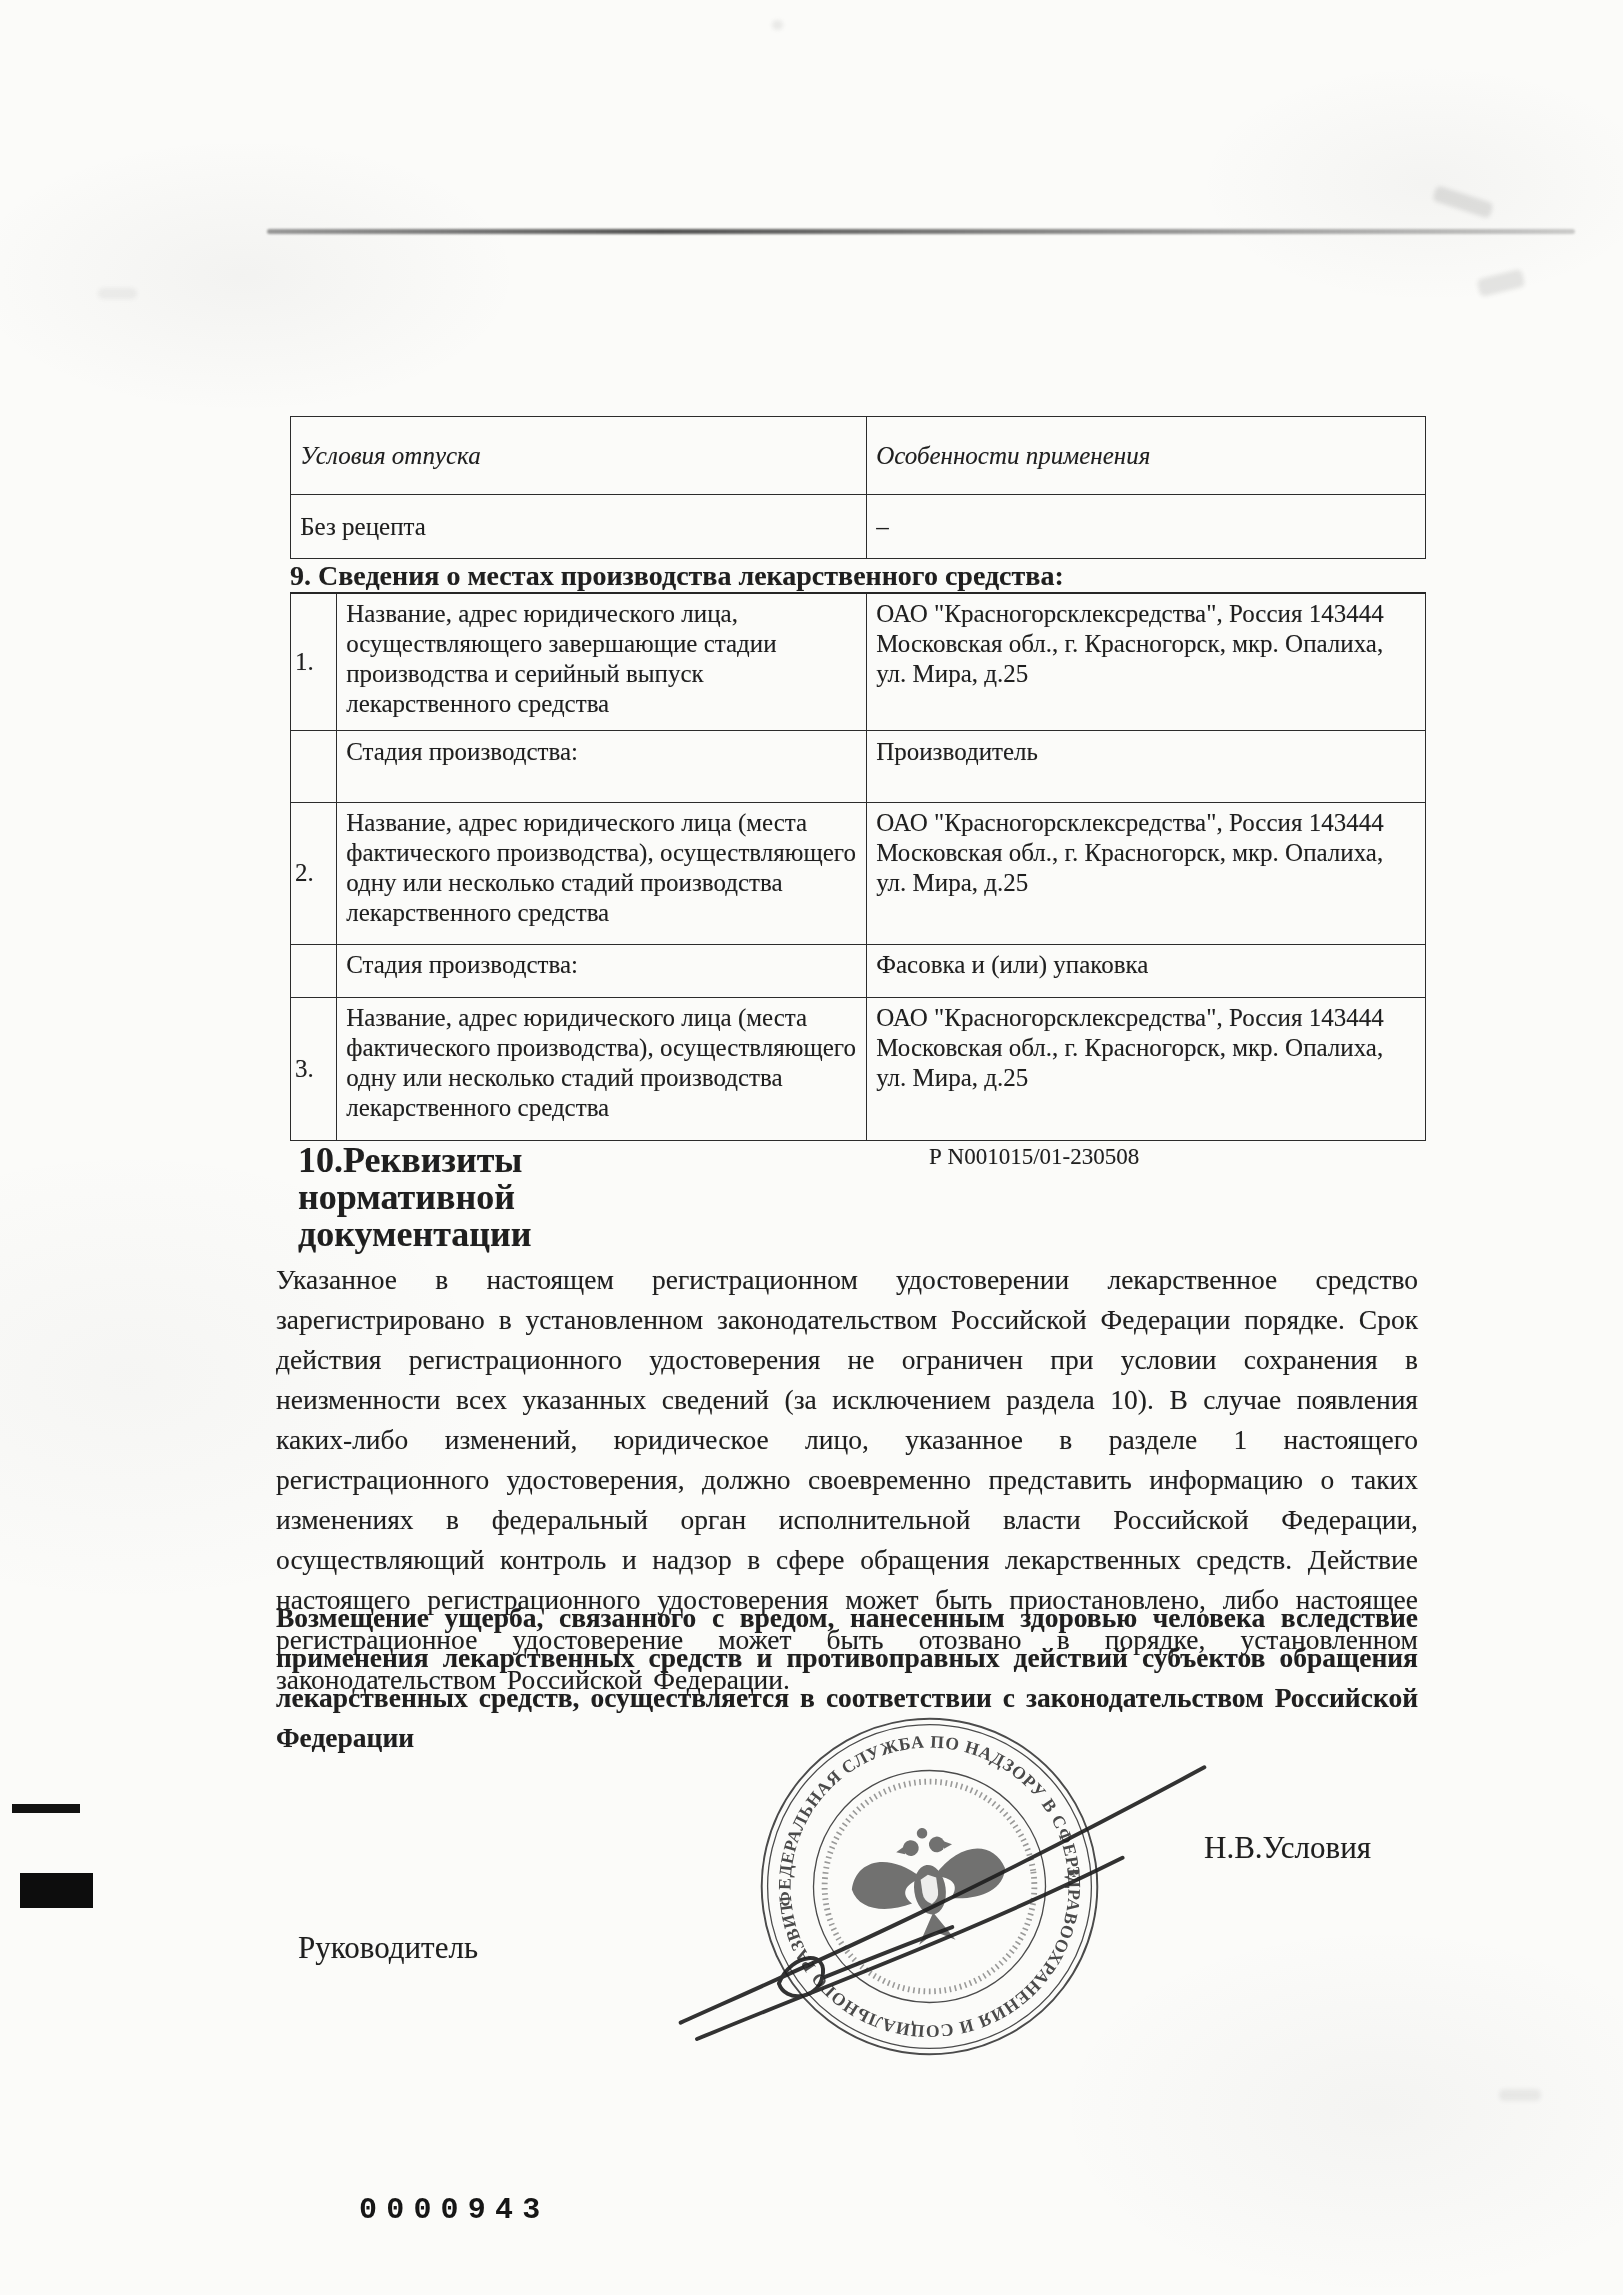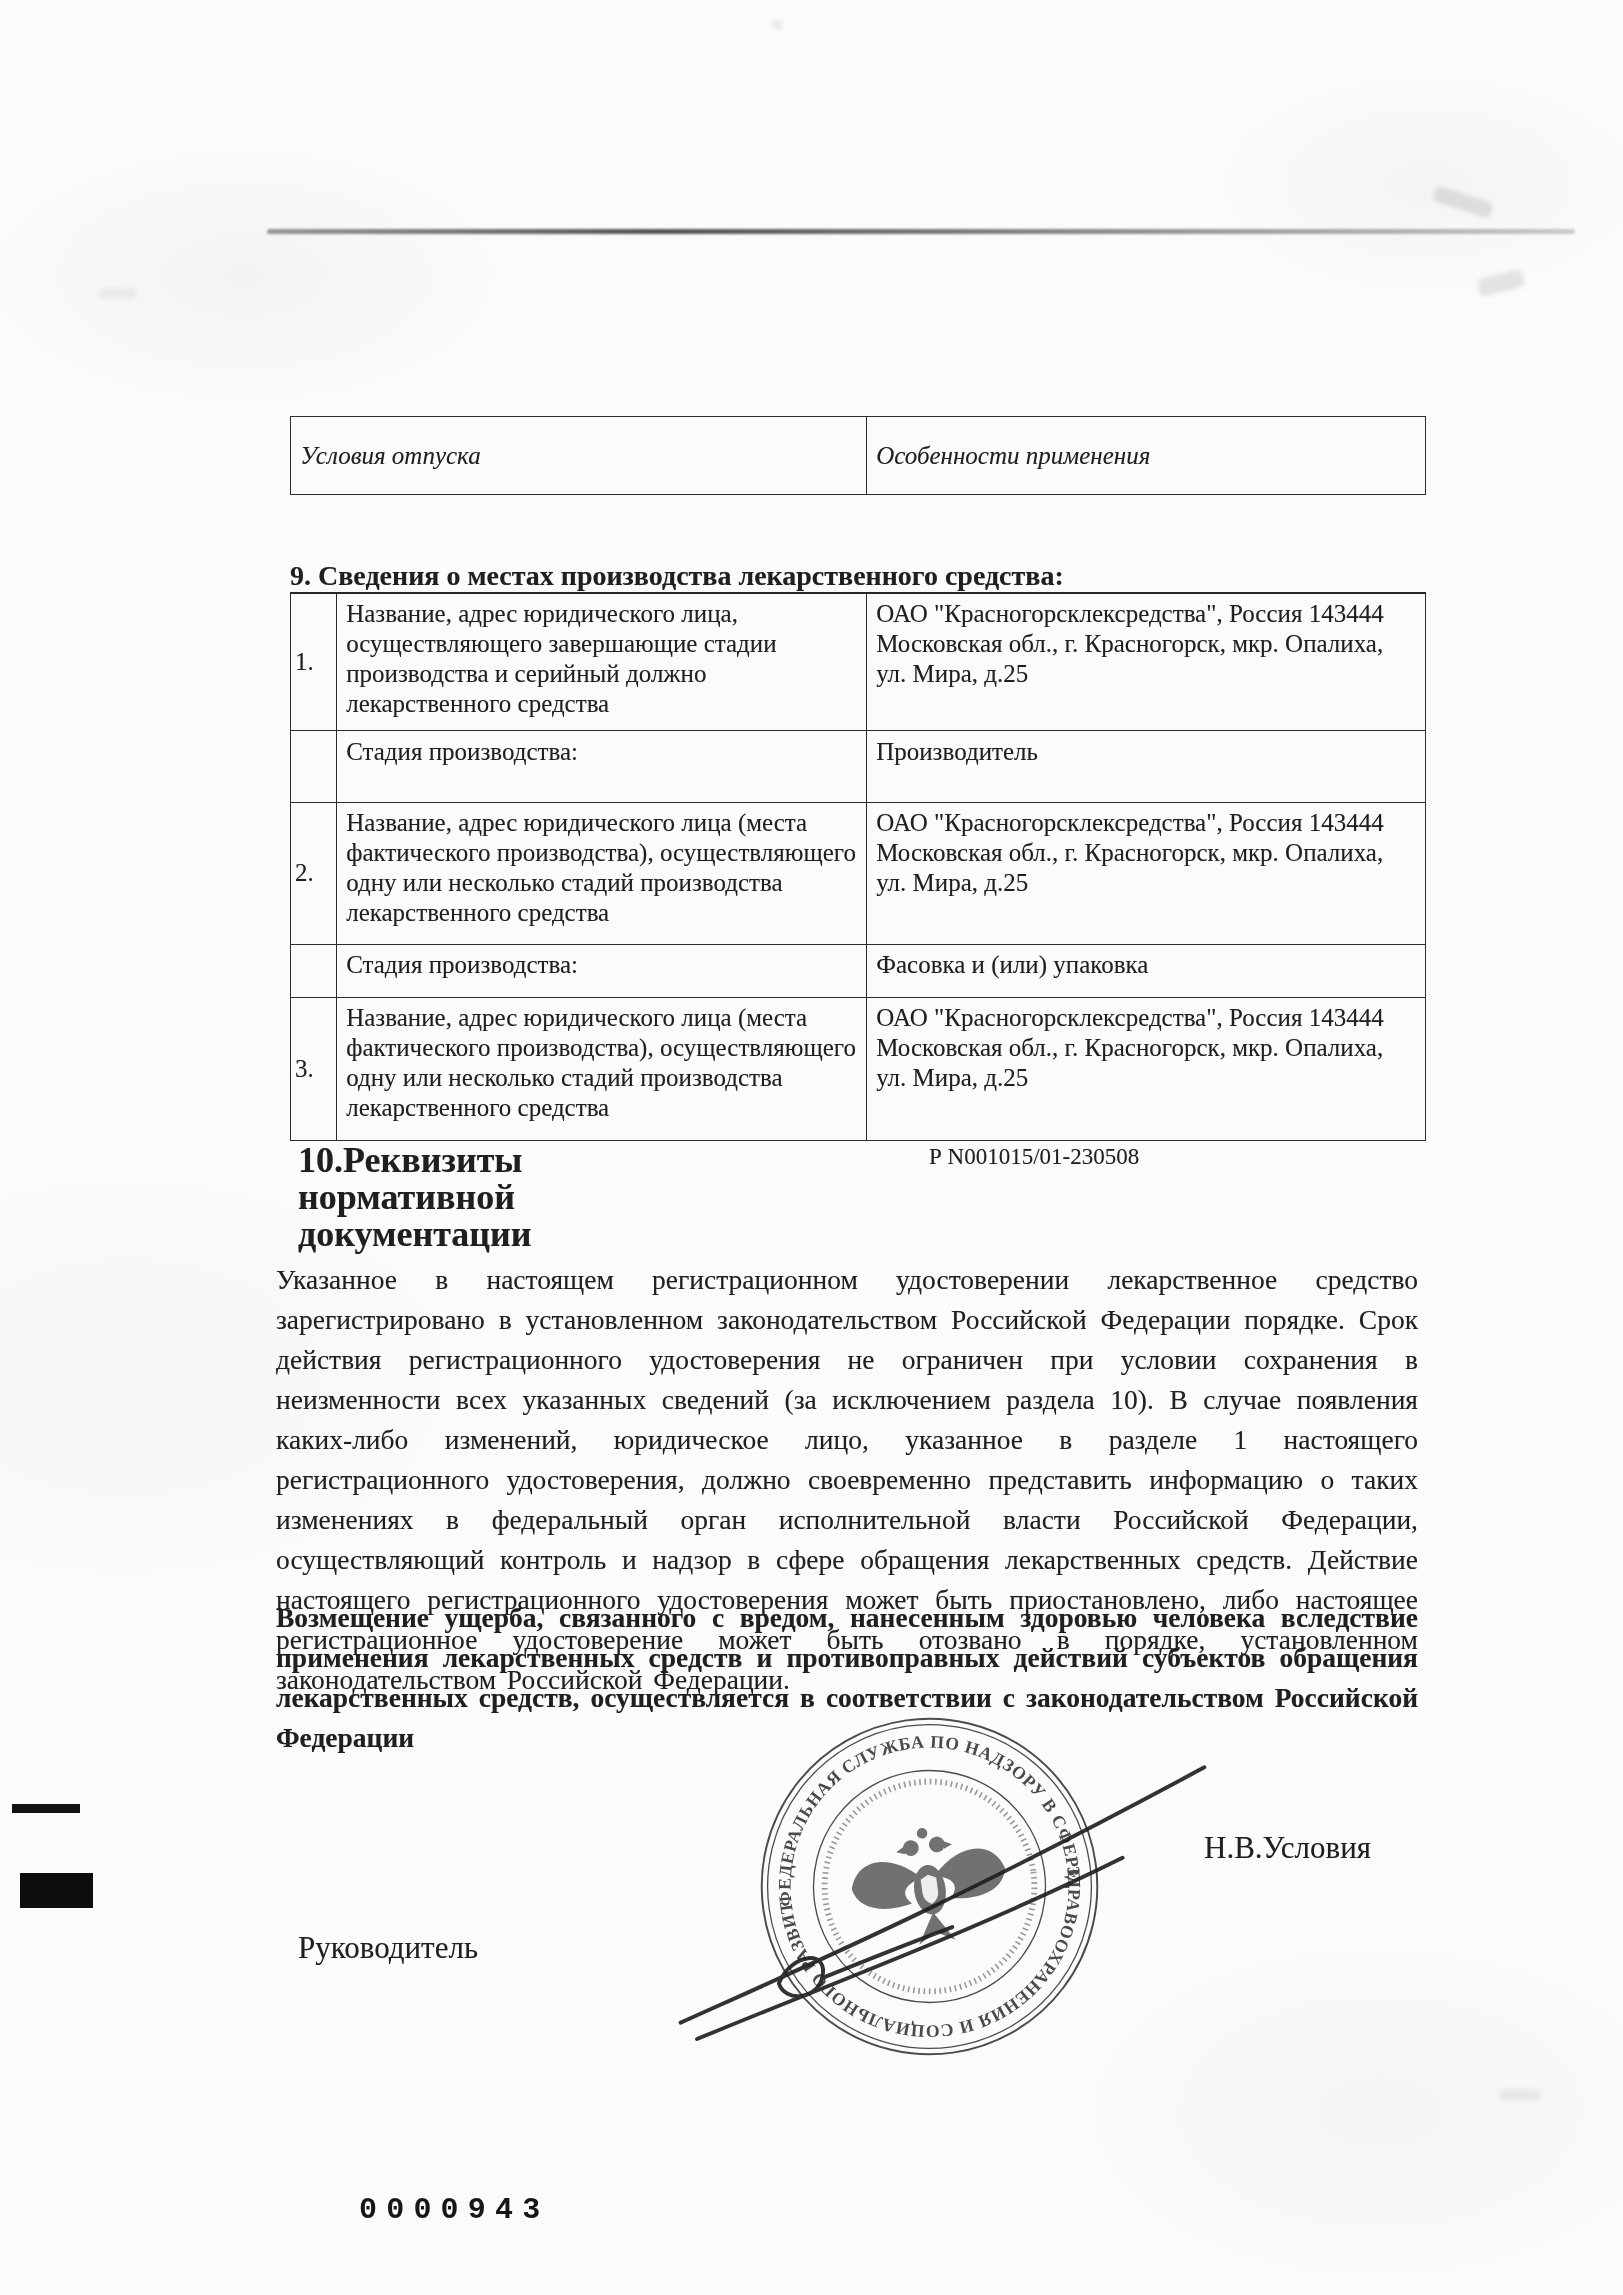--- a/index.html
+++ b/index.html
@@ -84,35 +84,39 @@
   <table class="abs tbl-dispense ink">
     <colgroup>
         <col style="width:576px">
         <col style="width:559px">
       </colgroup>
     <tbody>
         <tr class="hdr">
       <td>Условия отпуска</td>
       <td>Особенности применения</td>
     </tr>
+    <tr class="val">
+      <td>Без рецепта</td>
+      <td>–</td>
+    </tr>
   </tbody>
     </table>
 
   <div class="abs sec9-title ink">9. Сведения о местах производства лекарственного средства:</div>
 
   <table class="abs tbl-prod ink">
     <colgroup>
         <col style="width:46px">
         <col style="width:530px">
         <col style="width:559px">
       </colgroup>
     <tbody>
         <tr class="r0">
       <td class="numcell">1.</td>
-      <td>Название, адрес юридического лица, осуществляющего завершающие стадии производства и серийный должно лекарственного средства</td>
+      <td>Название, адрес юридического лица, осуществляющего завершающие стадии производства и серийный выпуск лекарственного средства</td>
       <td>ОАО "Красногорсклексредства", Россия 143444 Московская обл., г. Красногорск, мкр. Опалиха, ул. Мира, д.25</td>
     </tr>
     <tr class="r1">
       <td class="numcell"></td>
       <td>Стадия производства:</td>
       <td>Производитель</td>
     </tr>
     <tr class="r2">
       <td class="numcell">2.</td>
       <td>Название, адрес юридического лица (места фактического производства), осуществляющего одну или несколько стадий производства лекарственного средства</td>

